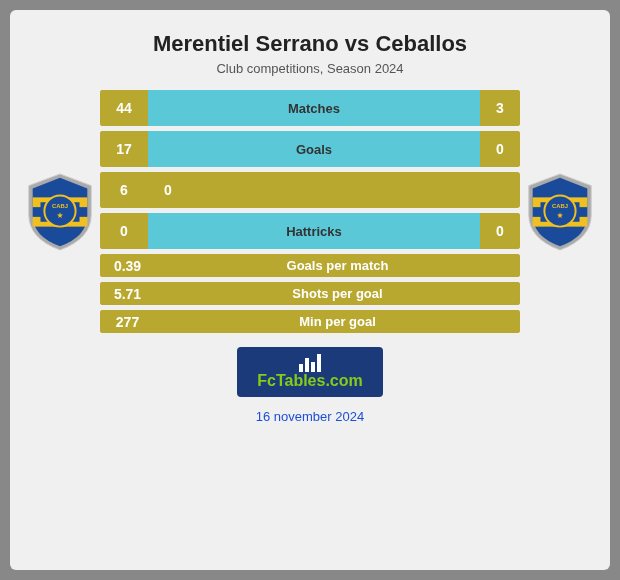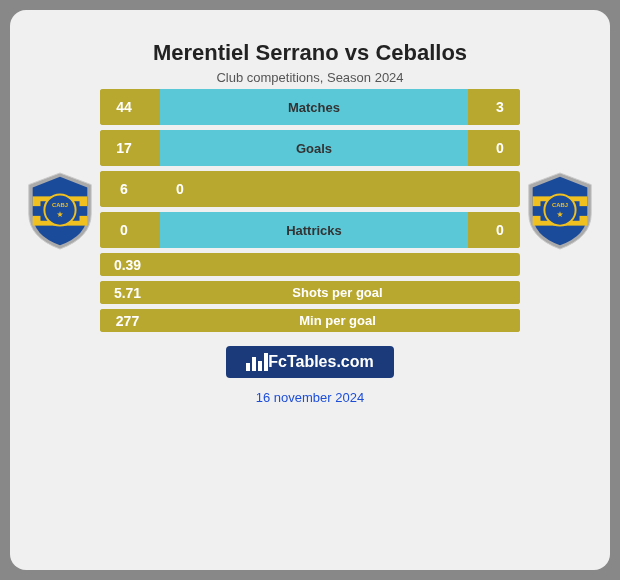--- a/index.html
+++ b/index.html
@@ -12,51 +12,50 @@
       align-items: center;
       justify-content: center;
       font-family: Arial, sans-serif;
       overflow: hidden;
     }
 
     .card {
       width: 600px;
       min-height: 560px;
       background: #f0f0f0;
-      border-radius: 16px;
-      padding: 30px 10px 14px;
+      border-radius: 6px;
+      padding: 21px 10px 14px;
       display: flex;
       flex-direction: column;
       align-items: center;
     }
 
     .title {
       font-size: 22px;
       font-weight: bold;
       color: #222;
       text-align: center;
       margin-bottom: 4px;
     }
 
     .subtitle {
       font-size: 13px;
       color: #555;
       text-align: center;
-      margin-bottom: 4px;
+      margin-bottom: 14px;
     }
 
     
     .stat-row {
       display: flex;
       align-items: center;
       height: 36px;
       border-radius: 3px;
       overflow: hidden;
       background: #b8a830;
-      gap: 12px;
     }
 
     .stat-left-val {
       background: #b8a830;
       color: #fff;
       font-size: 14px;
       font-weight: bold;
       width: 48px;
       min-width: 48px;
       display: flex;
@@ -131,23 +130,24 @@
       height: 80px;
     }
 
     .branding {
       margin-top: 14px;
       background: #1a3a7a;
       border-radius: 4px;
       padding: 7px 20px;
       display: flex;
       align-items: center;
-      color: #ffffff;
+      color: #84cc16;
       font-size: 16px;
       font-weight: bold;
+      flex-direction: column;
     }
 
     .fc-icon {
       display: inline-flex;
       flex-direction: column;
       align-items: center;
       justify-content: center;
       gap: 2px;
     }
 
@@ -245,20 +245,21 @@
         <div class="stat-left-val">6</div>
         <div class="stat-right-val">0</div>
       </div>
         <div class="stat-row">
         <div class="stat-left-val">0</div>
         <div class="stat-bar">Hattricks</div>
         <div class="stat-right-val">0</div>
       </div>
         <div class="stat-row-single">
         <div class="stat-single-left">0.39</div>
+        <div class="stat-single-bar">Goals per match</div>
       </div>
         <div class="stat-row-single">
         <div class="stat-single-left">5.71</div>
         <div class="stat-single-bar">Shots per goal</div>
       </div>
         <div class="stat-row-single">
         <div class="stat-single-left">277</div>
         <div class="stat-single-bar">Min per goal</div>
       </div>
       </div>

